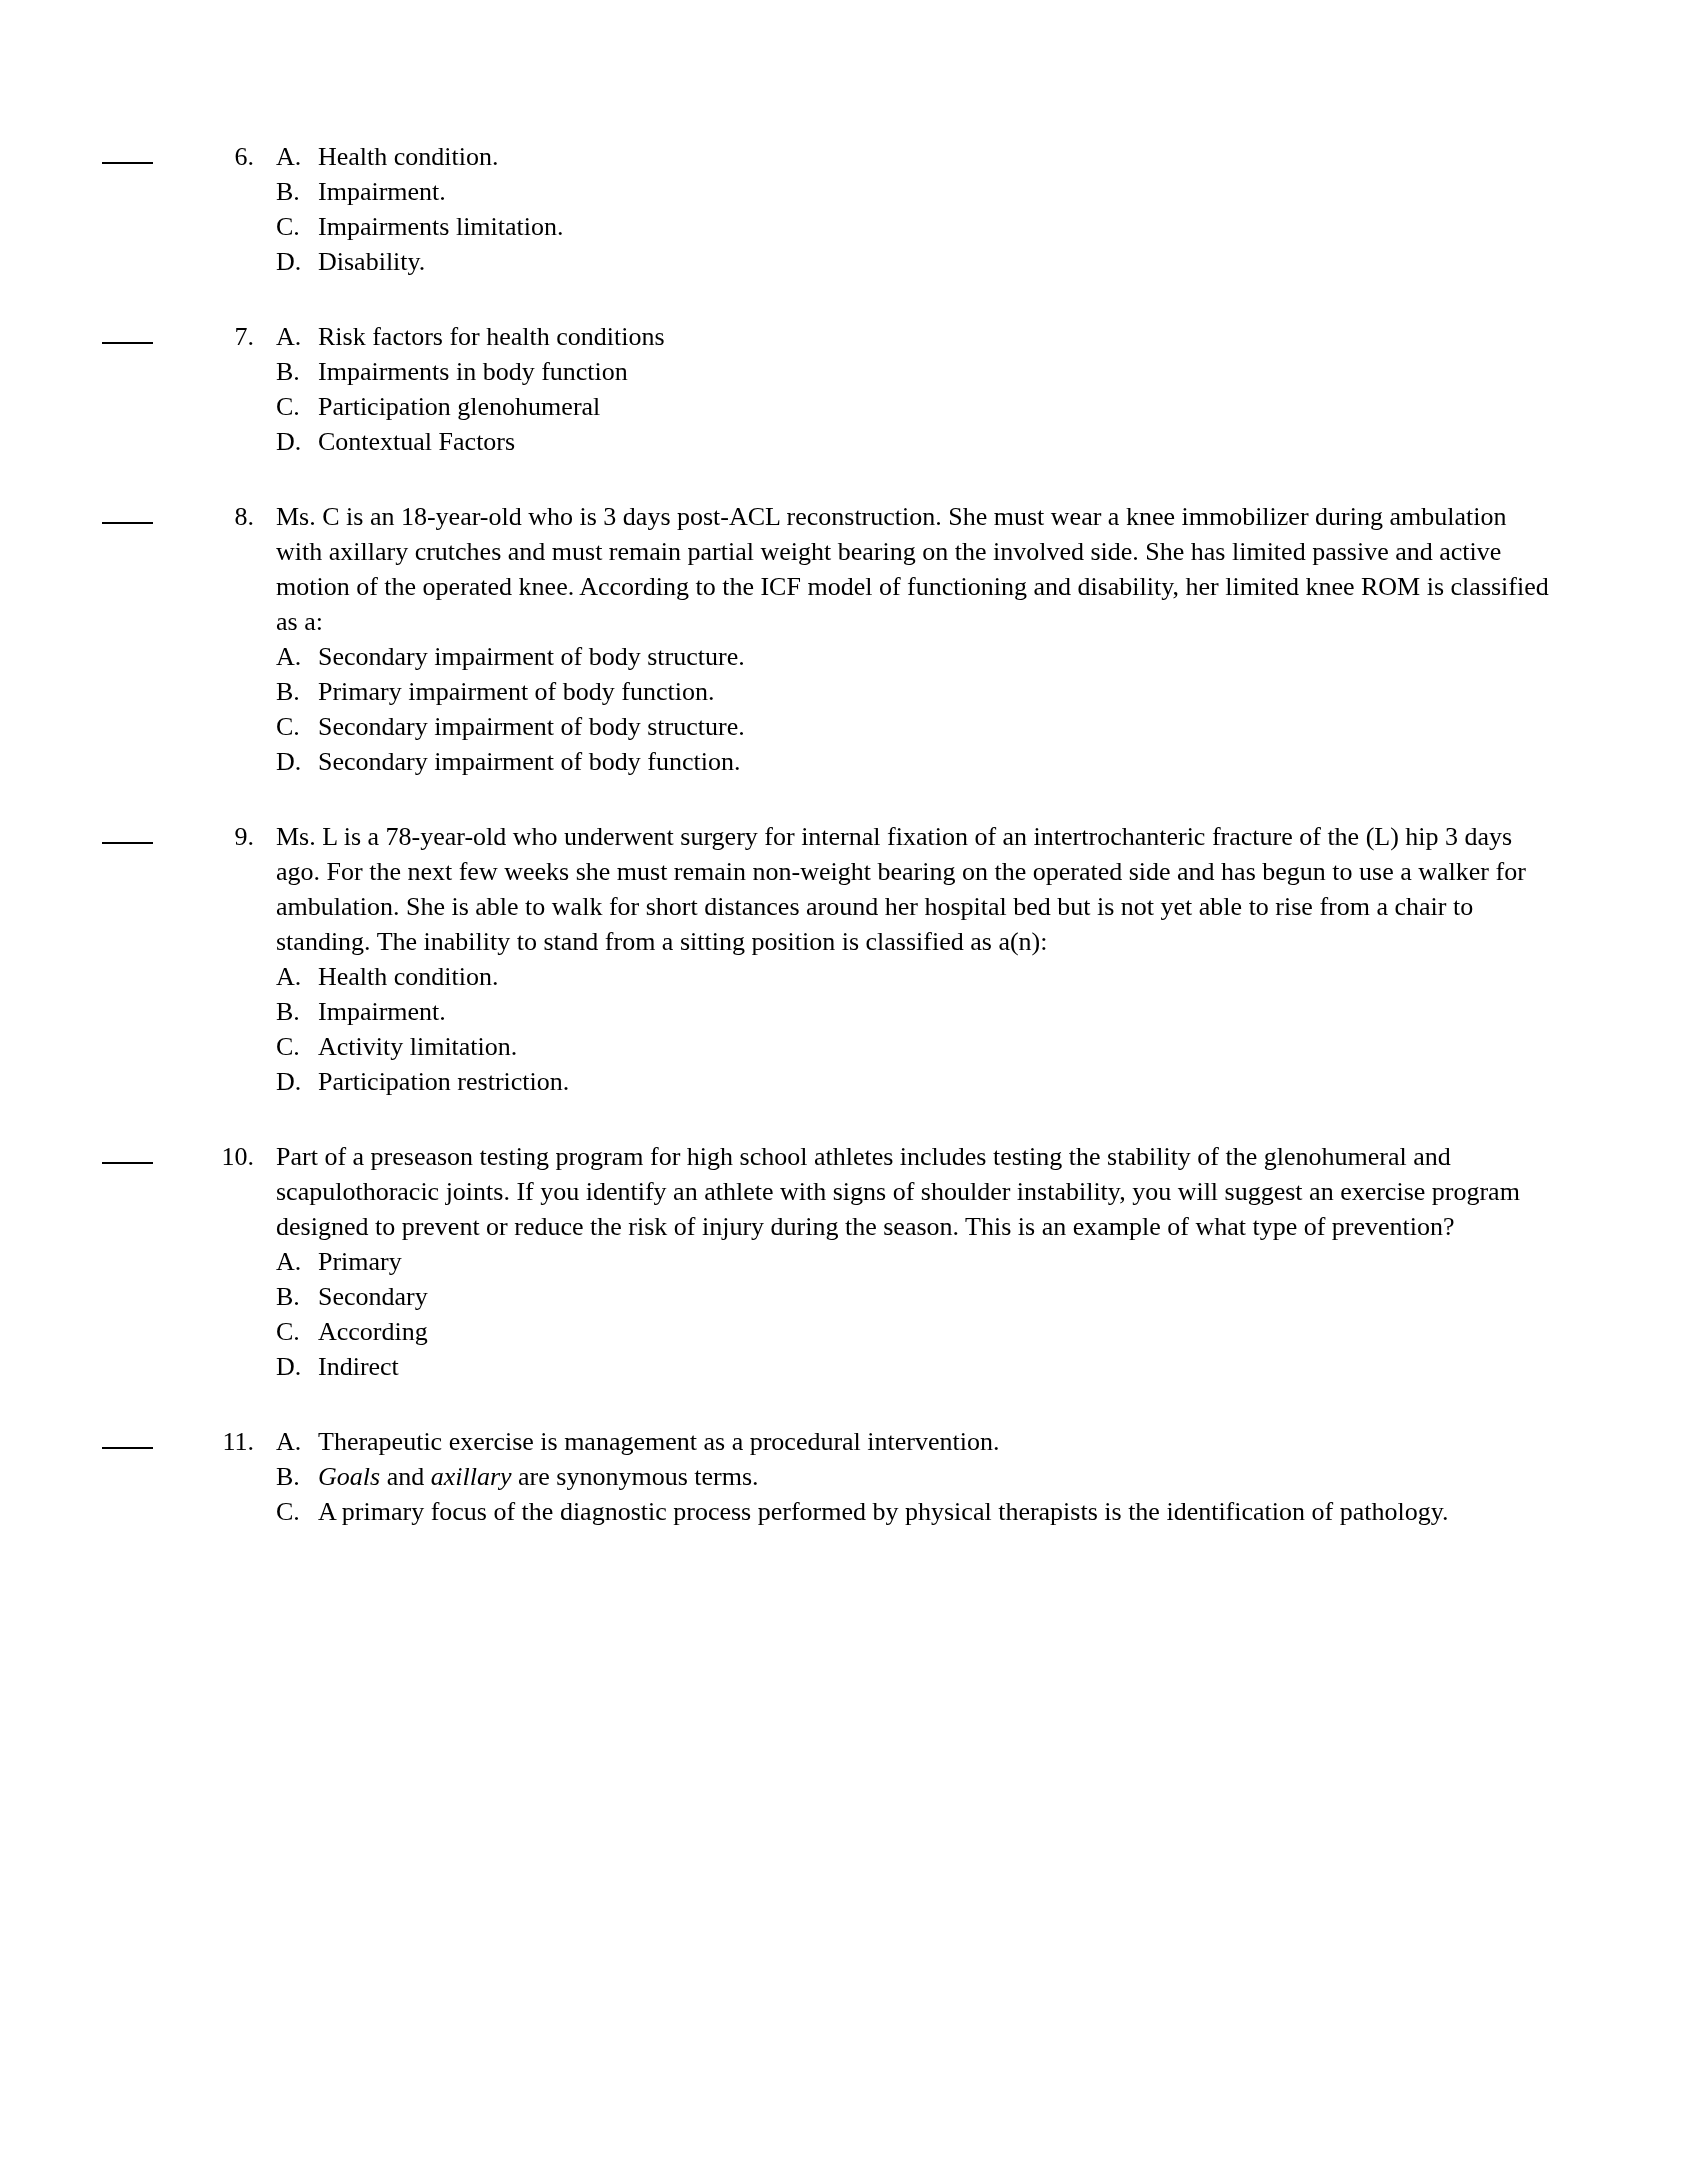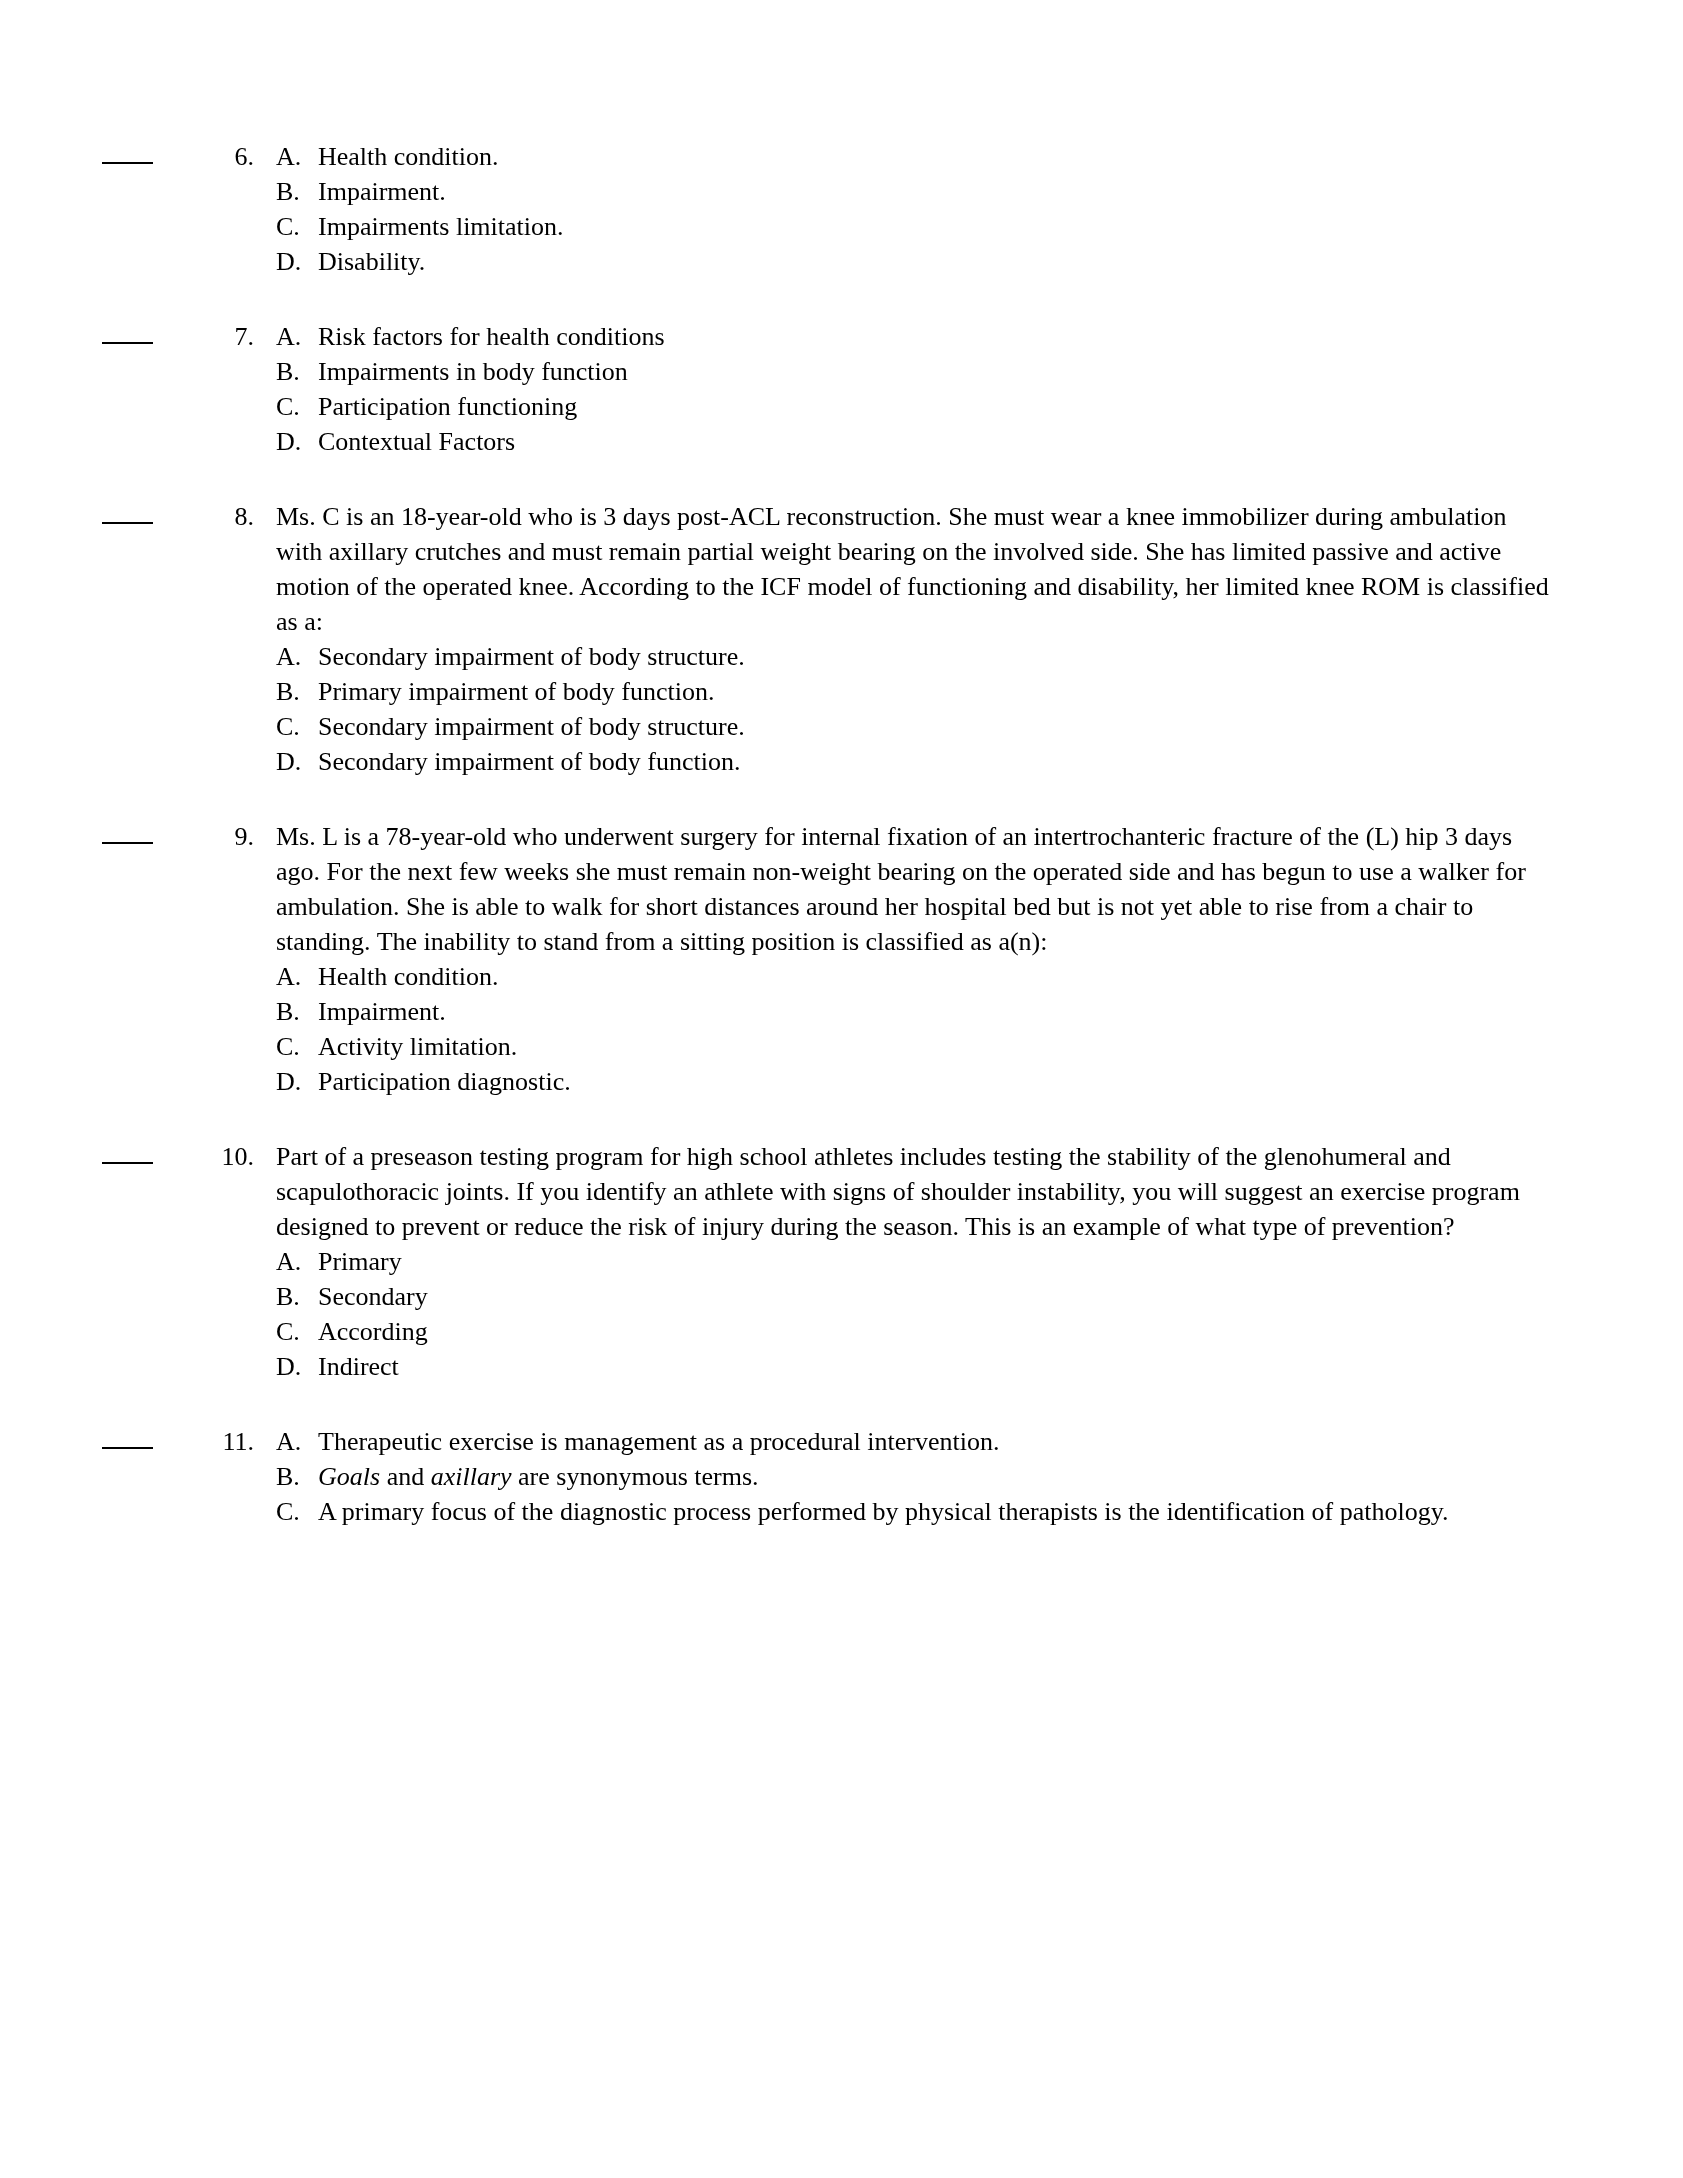--- a/index.html
+++ b/index.html
@@ -114,21 +114,21 @@
             <li class="option">
               <span class="opt-letter">A.</span>
               <span class="opt-text">Risk factors for health conditions</span>
             </li>
             <li class="option">
               <span class="opt-letter">B.</span>
               <span class="opt-text">Impairments in body function</span>
             </li>
             <li class="option">
               <span class="opt-letter">C.</span>
-              <span class="opt-text">Participation functioning</span>
+              <span class="opt-text">Participation glenohumeral</span>
             </li>
             <li class="option">
               <span class="opt-letter">D.</span>
               <span class="opt-text">Contextual Factors</span>
             </li>
           </ul>
         </div>
       </div>
       <div class="question">
         <div class="blank-cell"><span class="blank-line"></span></div>
@@ -168,21 +168,21 @@
             <li class="option">
               <span class="opt-letter">B.</span>
               <span class="opt-text">Impairment.</span>
             </li>
             <li class="option">
               <span class="opt-letter">C.</span>
               <span class="opt-text">Activity limitation.</span>
             </li>
             <li class="option">
               <span class="opt-letter">D.</span>
-              <span class="opt-text">Participation diagnostic.</span>
+              <span class="opt-text">Participation restriction.</span>
             </li>
           </ul>
         </div>
       </div>
       <div class="question">
         <div class="blank-cell"><span class="blank-line"></span></div>
         <div class="num-cell">10.</div>
         <div class="body-cell">
           <p class="stem">Part of a preseason testing program for high school athletes includes testing the stability of the glenohumeral and scapulothoracic joints. If you identify an athlete with signs of shoulder instability, you will suggest an exercise program designed to prevent or reduce the risk of injury during the season. This is an example of what type of prevention?</p>
           <ul class="options">

